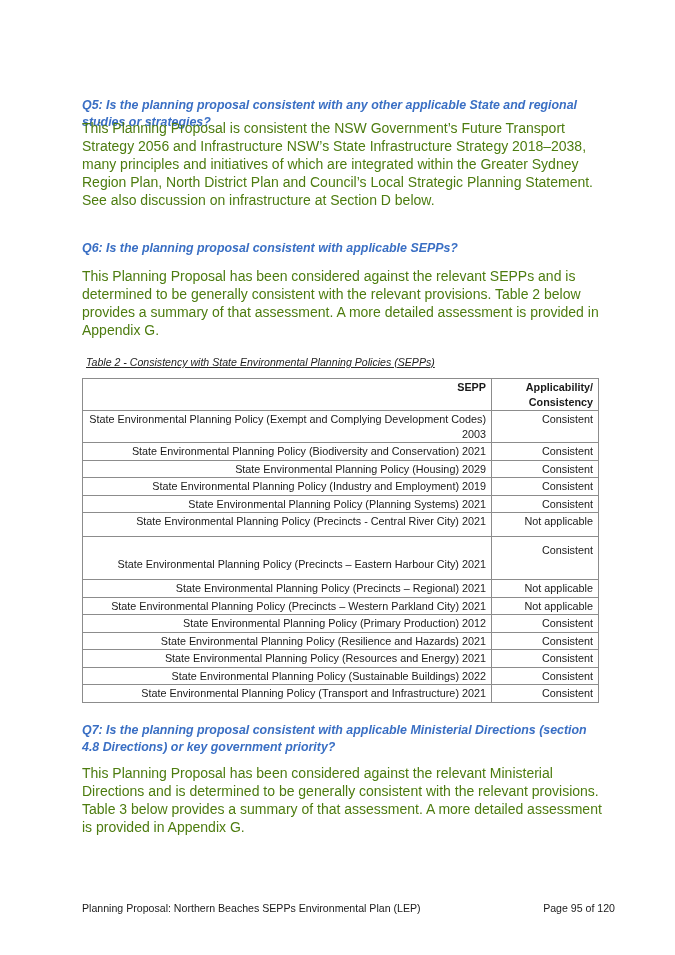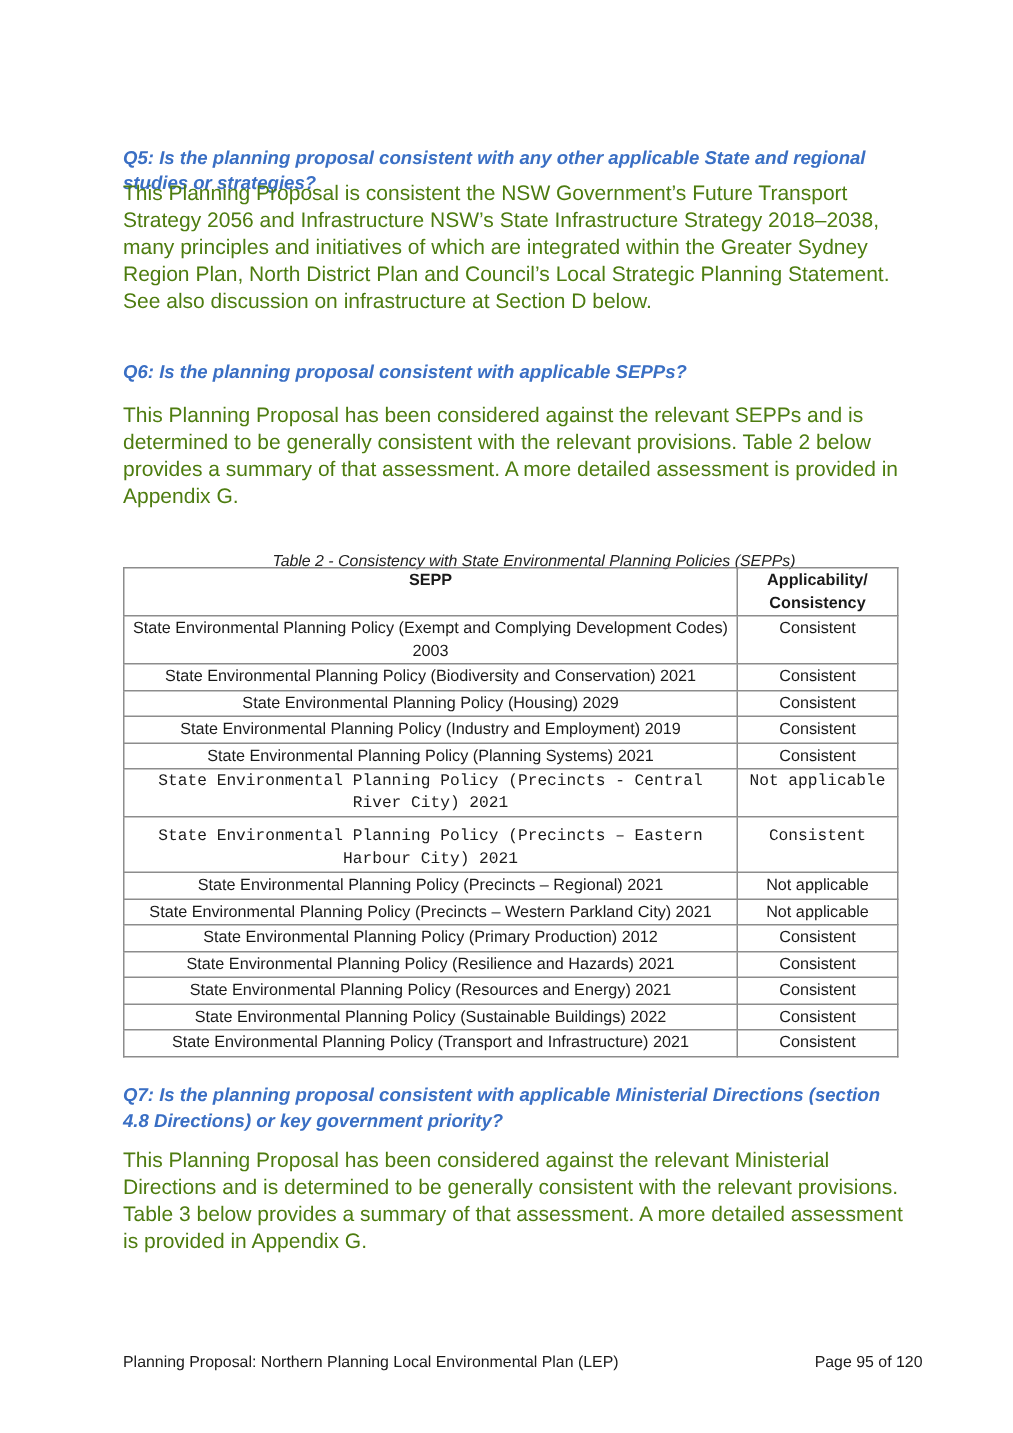--- a/index.html
+++ b/index.html
@@ -2,26 +2,26 @@
 <html><head>
 <meta charset="utf-8">
 <style>
   html, body { margin: 0; padding: 0; background: #ffffff; }
   body { width: 675px; height: 955px; position: relative; overflow: hidden;
          font-family: "Liberation Sans", "DejaVu Sans", sans-serif; color: #1a1a1a; }
   .page { position: absolute; left: 0; top: 0; width: 675px; height: 955px; background: #fff; }
   .q { position: absolute; left: 82px; width: 520px; color: #3a6fc4; font-style: italic; font-weight: bold;
        font-size: 12.4px; line-height: 17px; margin: 0; }
   .p { position: absolute; left: 82px; width: 520px; font-size: 14px; line-height: 18px; margin: 0; color: #4d7c0f; }
-  .caption { position: absolute; left: 82px; width: 516px; text-align: center; font-style: italic; font-size: 10.6px; line-height: 14px; color: #222; margin: 16px; }
+  .caption { position: absolute; left: 82px; width: 516px; text-align: left; font-style: italic; font-size: 10.6px; line-height: 14px; color: #222; margin: 4px; text-decoration: underline; }
   table.sepp { position: absolute; left: 82px; top: 378px; width: 517px; border-collapse: collapse; font-size: 10.8px; color: #1a1a1a; }
-  table.sepp th, table.sepp td { border: 1px solid #8c8c8c; padding: 1px 5px 1px 5px; vertical-align: top; text-align: center; line-height: 14.5px; }
+  table.sepp th, table.sepp td { border: 1px solid #8c8c8c; padding: 1px 5px 1px 5px; vertical-align: top; text-align: right; line-height: 14.5px; }
   table.sepp th { font-weight: bold; height: 29px; }
   table.sepp td.c1 { width: 398px; }
-  table.sepp tr.tall td { height: 21px; font-family: Liberation Mono, monospace; }
+  table.sepp tr.tall td { height: 21px; }
   table.sepp tr.two td { height: 29px; }
   .footer-left { position: absolute; left: 82px; top: 902px; font-size: 10.6px; color: #1a1a1a; }
   .footer-right { position: absolute; right: 60px; top: 902px; font-size: 10.6px; color: #1a1a1a; }
 </style>
 </head>
 <body>
 
 <div class="page">
 
   <h3 class="q" style="top:81px;margin-top:16px;">Q5: Is the planning proposal consistent with any other applicable State and regional studies or strategies?</h3>
@@ -58,21 +58,21 @@
       </tr>
       <tr>
         <td class="c1">State Environmental Planning Policy (Planning Systems) 2021</td>
         <td>Consistent</td>
       </tr>
       <tr class="tall">
         <td class="c1">State Environmental Planning Policy (Precincts - Central River City) 2021</td>
         <td>Not applicable</td>
       </tr>
       <tr class="tall">
-        <td class="c1" style="padding-top:6px;">State Environmental Planning Policy (Precincts – Eastern Harbour City) 2021</td>
+        <td class="c1" style="padding-top:20px;">State Environmental Planning Policy (Precincts – Eastern Harbour City) 2021</td>
         <td style="padding-top:6px;">Consistent</td>
       </tr>
       <tr>
         <td class="c1">State Environmental Planning Policy (Precincts – Regional) 2021</td>
         <td>Not applicable</td>
       </tr>
       <tr>
         <td class="c1">State Environmental Planning Policy (Precincts – Western Parkland City) 2021</td>
         <td>Not applicable</td>
       </tr>
@@ -95,15 +95,15 @@
       <tr>
         <td class="c1">State Environmental Planning Policy (Transport and Infrastructure) 2021</td>
         <td>Consistent</td>
       </tr>
     </tbody>
   </table>
 
   <h3 class="q" style="top:722px;">Q7: Is the planning proposal consistent with applicable Ministerial Directions (section 4.8 Directions) or key government priority?</h3>
   <p class="p" style="top:764px;">This Planning Proposal has been considered against the relevant Ministerial Directions and is determined to be generally consistent with the relevant provisions. Table 3 below provides a summary of that assessment. A more detailed assessment is provided in Appendix G.</p>
 
-  <div class="footer-left">Planning Proposal: Northern Planning Local Environmental Plan (LEP)</div>
+  <div class="footer-left">Planning Proposal: Northern Beaches SEPPs Environmental Plan (LEP)</div>
   <div class="footer-right">Page 95 of 120</div>
 </div>
 
 </body></html>

